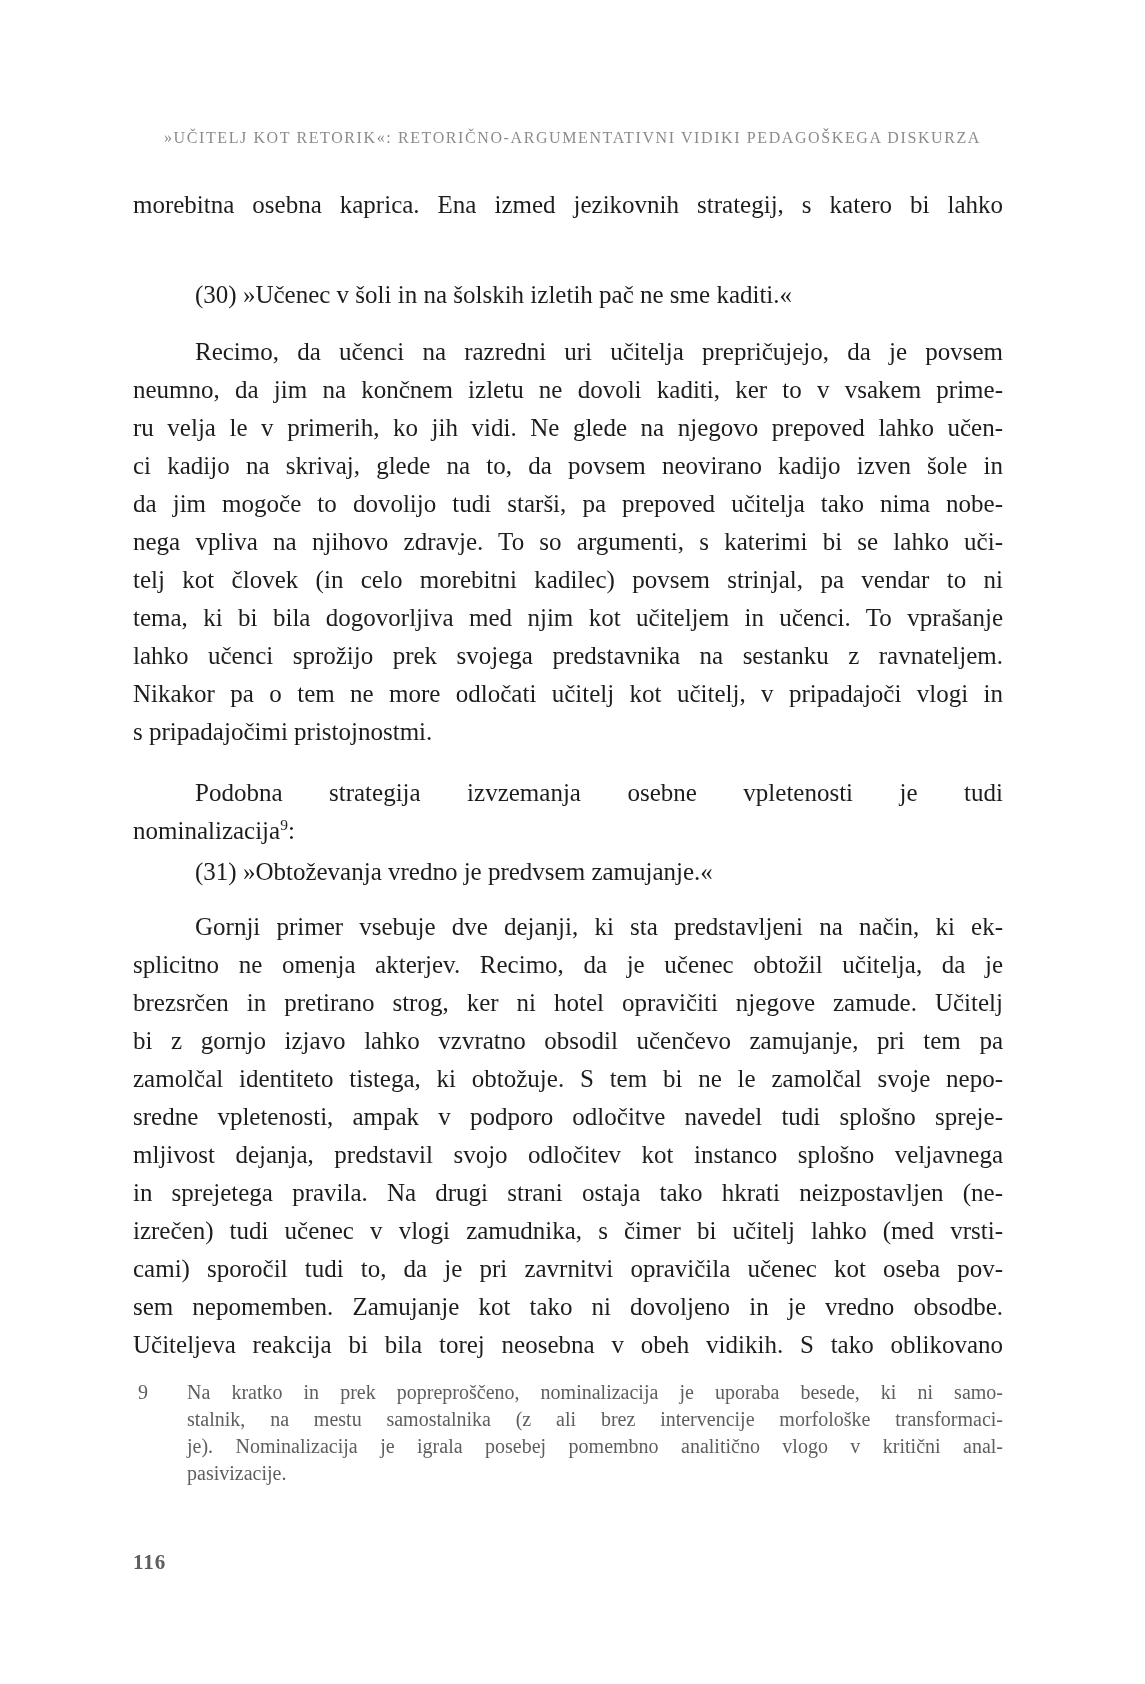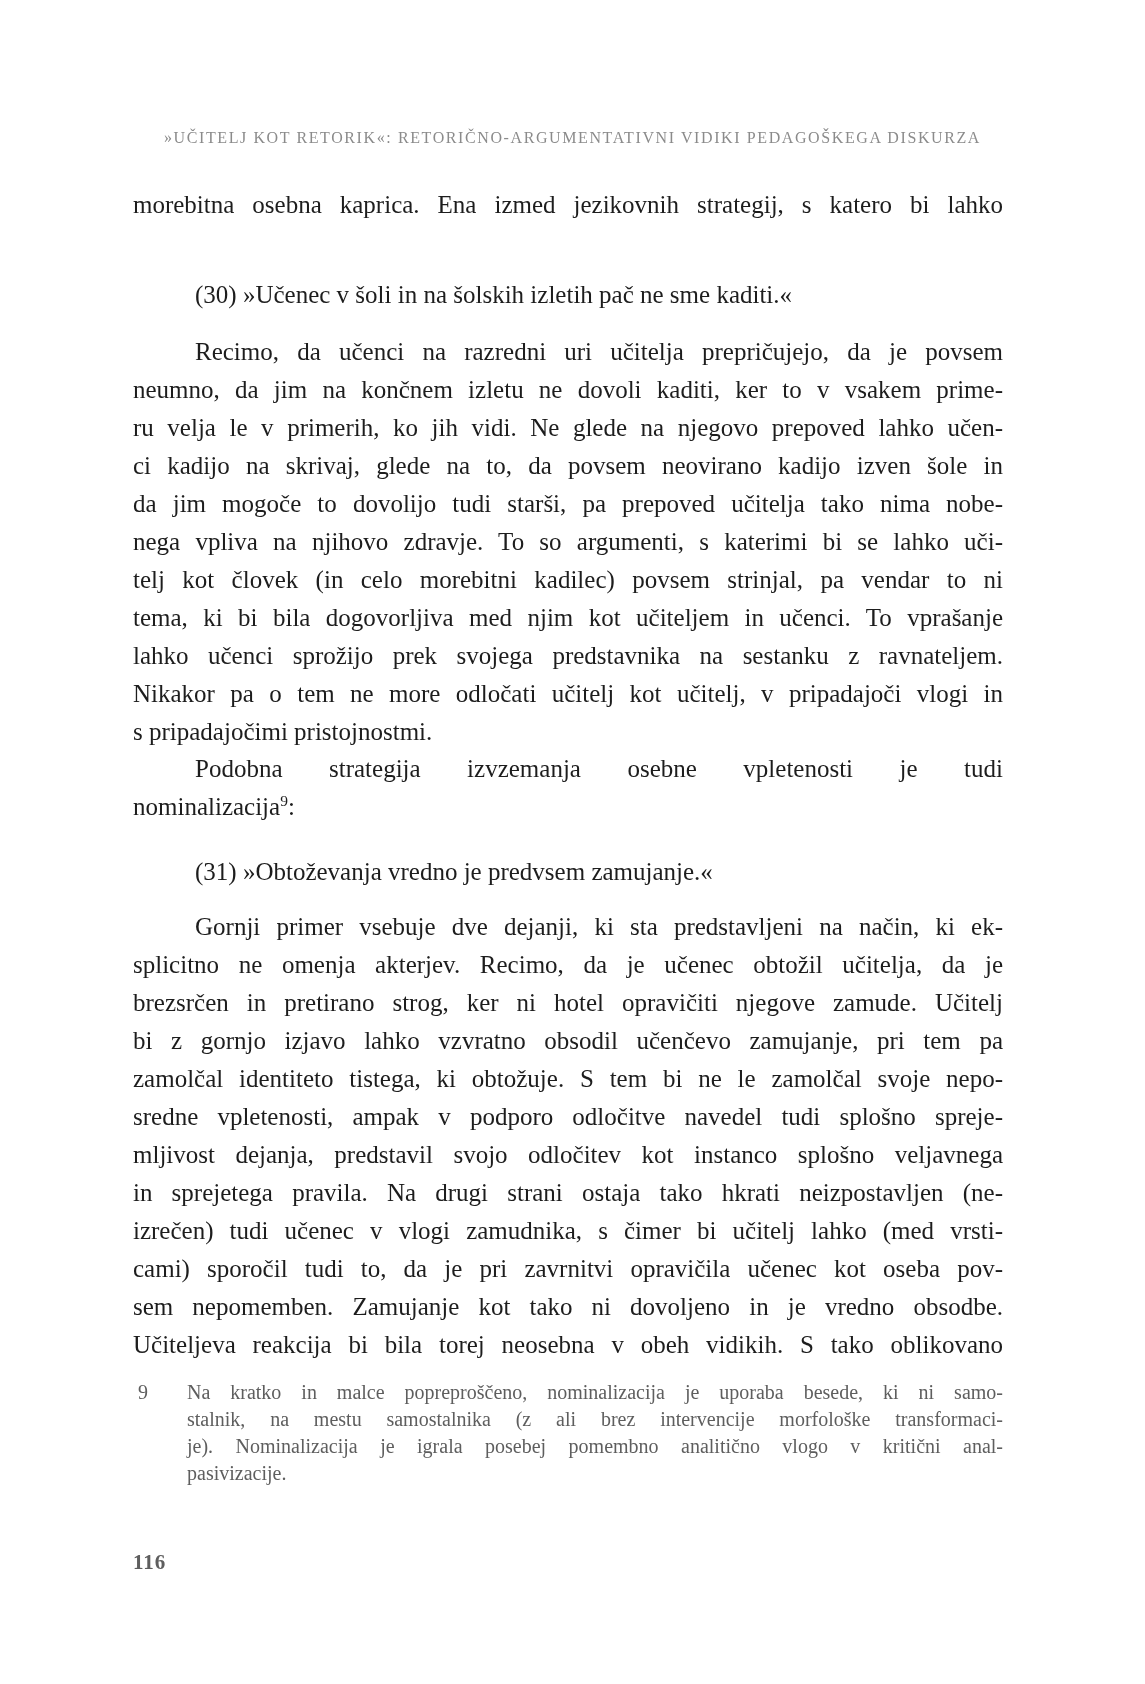--- a/index.html
+++ b/index.html
@@ -87,21 +87,21 @@
     <div class="ln j">ci kadijo na skrivaj, glede na to, da povsem neovirano kadijo izven šole in</div>
     <div class="ln j">da jim mogoče to dovolijo tudi starši, pa prepoved učitelja tako nima nobe-</div>
     <div class="ln j">nega vpliva na njihovo zdravje. To so argumenti, s katerimi bi se lahko uči-</div>
     <div class="ln j">telj kot človek (in celo morebitni kadilec) povsem strinjal, pa vendar to ni</div>
     <div class="ln j">tema, ki bi bila dogovorljiva med njim kot učiteljem in učenci. To vprašanje</div>
     <div class="ln j">lahko učenci sprožijo prek svojega predstavnika na sestanku z ravnateljem.</div>
     <div class="ln j">Nikakor pa o tem ne more odločati učitelj kot učitelj, v pripadajoči vlogi in</div>
     <div class="ln l">s pripadajočimi pristojnostmi.</div>
   </div>
 
-  <div class="block" style="top:750px">
+  <div class="block" style="top:774px">
     <div class="ln j ind">Podobna strategija izvzemanja osebne vpletenosti je tudi</div>
     <div class="ln l"><span>nominalizacija</span><sup class="fnref">9</sup><span>:</span></div>
   </div>
 
   <div class="block quote" style="top:853px">(31) »Obtoževanja vredno je predvsem zamujanje.«</div>
 
   <div class="block" style="top:908px">
     <div class="ln j ind">Gornji primer vsebuje dve dejanji, ki sta predstavljeni na način, ki ek-</div>
     <div class="ln j">splicitno ne omenja akterjev. Recimo, da je učenec obtožil učitelja, da je</div>
     <div class="ln j">brezsrčen in pretirano strog, ker ni hotel opravičiti njegove zamude. Učitelj</div>
@@ -112,21 +112,21 @@
     <div class="ln j">in sprejetega pravila. Na drugi strani ostaja tako hkrati neizpostavljen (ne-</div>
     <div class="ln j">izrečen) tudi učenec v vlogi zamudnika, s čimer bi učitelj lahko (med vrsti-</div>
     <div class="ln j">cami) sporočil tudi to, da je pri zavrnitvi opravičila učenec kot oseba pov-</div>
     <div class="ln j">sem nepomemben. Zamujanje kot tako ni dovoljeno in je vredno obsodbe.</div>
     <div class="ln j">Učiteljeva reakcija bi bila torej neosebna v obeh vidikih. S tako oblikovano</div>
   </div>
 
   <div class="block footnote" style="top:1379px">
     <div class="fn-num">9</div>
     <div class="fn-text">
-      <div class="fln j">Na kratko in malce popreproščeno, nominalizacija je uporaba besede, ki ni samo-</div>
+      <div class="fln j">Na kratko in prek popreproščeno, nominalizacija je uporaba besede, ki ni samo-</div>
       <div class="fln j">stalnik, na mestu samostalnika (z ali brez intervencije morfološke transformaci-</div>
       <div class="fln j">je). Nominalizacija je igrala posebej pomembno analitično vlogo v kritični anal-</div>
       <div class="fln l">pasivizacije.</div>
     </div>
   </div>
 
   <div class="pagenum">116</div>
 
 </div>
 

